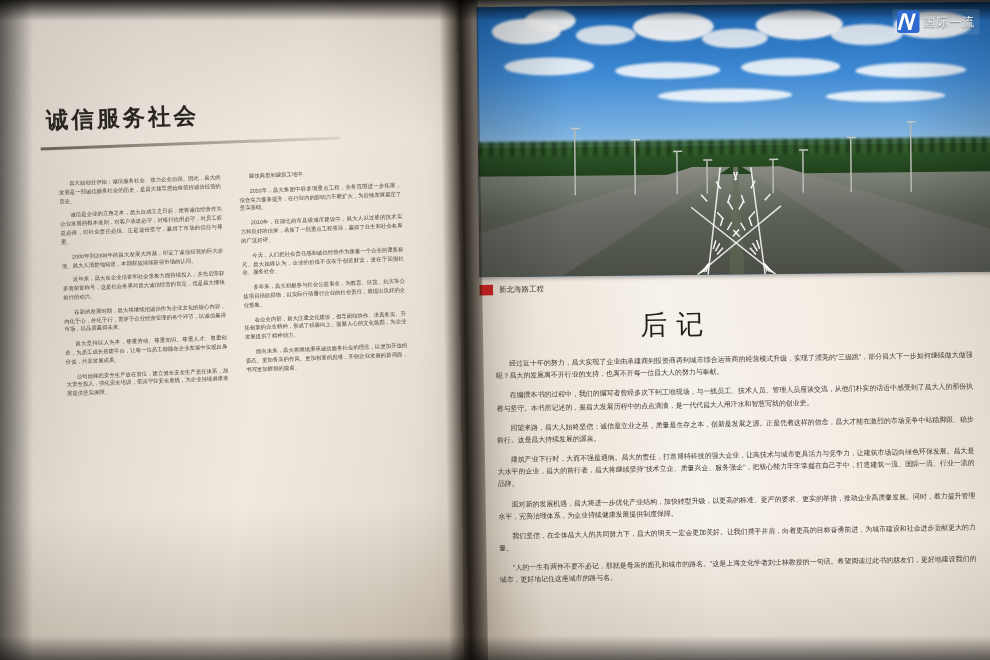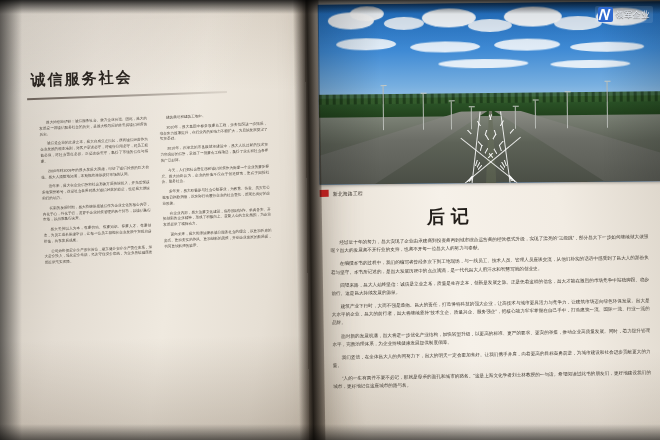--- a/index.html
+++ b/index.html
@@ -218,21 +218,21 @@
     width: 9px;
     height: 7px;
     background: #b4201f;
   }
 
   .rp-heading {
     position: absolute;
     left: 120px;
     top: 212px;
     font-size: 18px;
-    font-weight: bold;
+    font-weight: normal;
     letter-spacing: 6px;
     color: #221e1a;
     transform: rotate(-0.5deg);
   }
   .rp-body {
     position: absolute;
     left: 24px;
     top: 244px;
     width: 318px;
     height: 190px;
@@ -416,16 +416,16 @@
   <div class="left-dark"></div>
   <div class="top-shadow"></div>
   <div class="bottom-shadow"></div>
 
   <div class="watermark">
     <div class="wm-logo">
       <span class="bar b1"></span>
       <span class="bar b2"></span>
       <span class="bar b3"></span>
     </div>
-    <span class="wm-text">领军企业</span>
+    <span class="wm-text">国际一流</span>
   </div>
 
 </div>
 
 </body></html>

